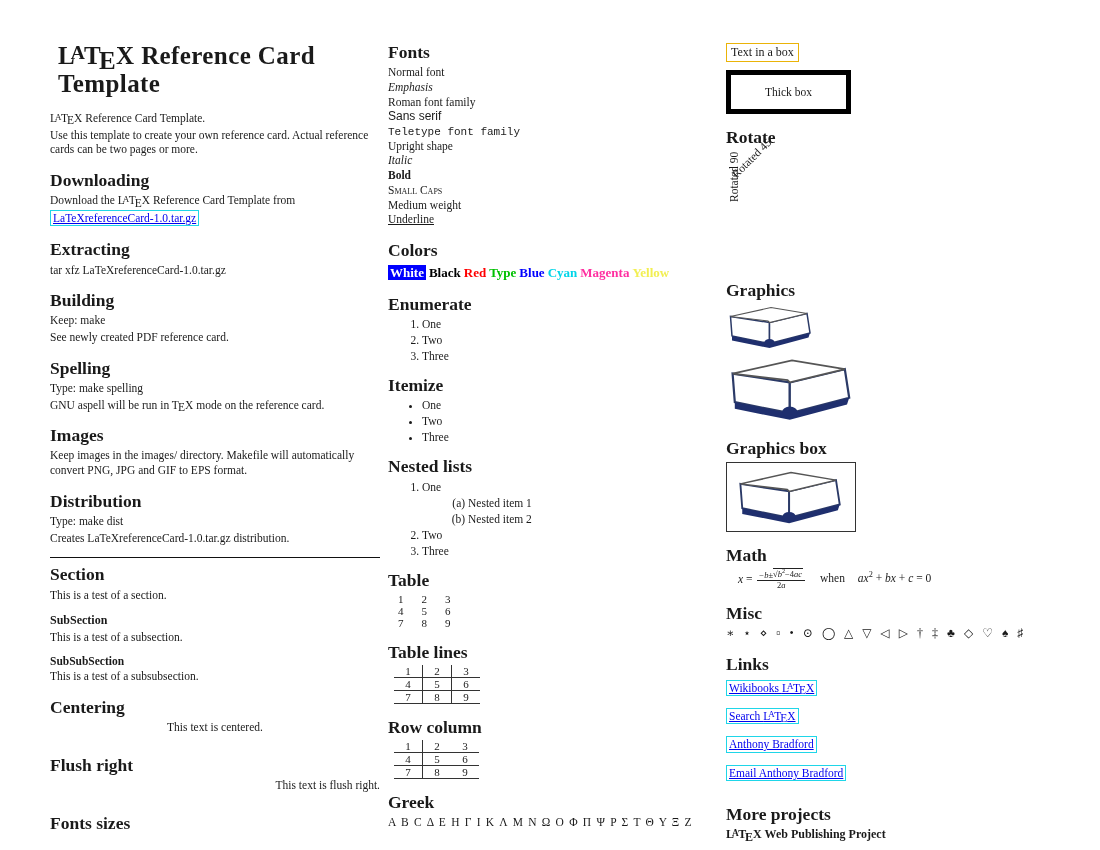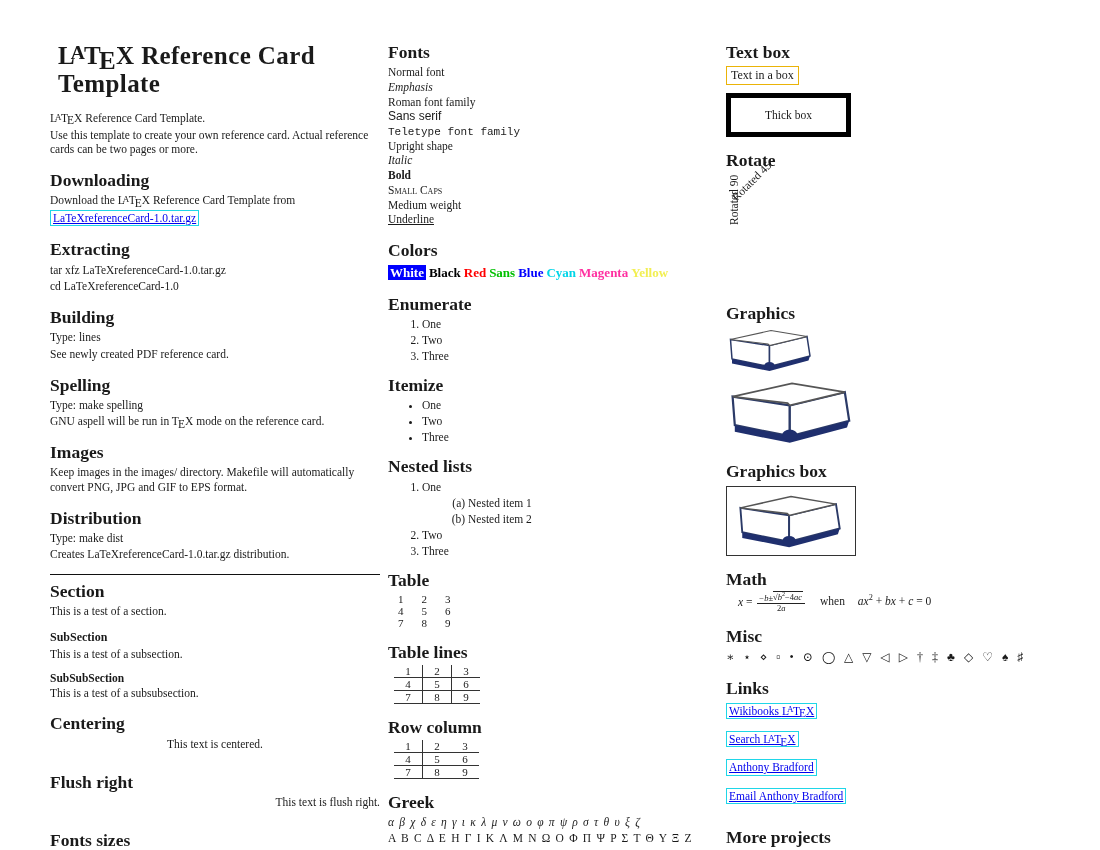--- a/index.html
+++ b/index.html
@@ -203,24 +203,23 @@
     <h2 class="sec">Downloading</h2>
     <p class="body">
       Download the <span class="latex">L<span class="A">A</span>T<span class="E">E</span>X</span> Reference Card Template from
     </p>
     <p class="body">
       <a class="linkbox" href="#">LaTeXreferenceCard-1.0.tar.gz</a>
     </p>
 
     <h2 class="sec">Extracting</h2>
     <p class="body">tar xfz LaTeXreferenceCard-1.0.tar.gz</p>
-    <p class="body">cd LaTeXreferenceCard-1.0</p>
 
     <h2 class="sec">Building</h2>
-    <p class="body">Type:  lines</p>
+    <p class="body">Keep:  make</p>
     <p class="body">See newly created PDF reference card.</p>
 
     <h2 class="sec">Spelling</h2>
     <p class="body">Type:  make spelling</p>
     <p class="body">
       GNU aspell will be run in <span class="latex tex">T<span class="E">E</span>X</span> mode on the reference card.
     </p>
 
     <h2 class="sec">Images</h2>
     <p class="body">Keep images in the images/ directory.  Makefile will automatically convert PNG, JPG and GIF to EPS format.</p>
@@ -262,21 +261,21 @@
       <span class="tightline f-up">Upright shape</span>
       <span class="tightline f-it">Italic</span>
       <span class="tightline f-bf">Bold</span>
       <span class="tightline f-sc">Small Caps</span>
       <span class="tightline f-md">Medium weight</span>
       <span class="tightline f-ul">Underline</span>
     </div>
 
     <h2 class="sec">Colors</h2>
     <div class="colors">
-      <span class="c-white">White</span><span class="c-black">Black</span><span class="c-red">Red</span><span class="c-green">Sans</span><span class="c-blue">Blue</span><span class="c-cyan">Cyan</span><span class="c-magenta">Magenta</span><span class="c-yellow">Yellow</span>
+      <span class="c-white">White</span><span class="c-black">Black</span><span class="c-red">Red</span><span class="c-green">Type</span><span class="c-blue">Blue</span><span class="c-cyan">Cyan</span><span class="c-magenta">Magenta</span><span class="c-yellow">Yellow</span>
     </div>
 
     <h2 class="sec">Enumerate</h2>
     <ol class="enum">
       <li>One</li>
       <li>Two</li>
       <li>Three</li>
     </ol>
 
     <h2 class="sec">Itemize</h2>
@@ -354,27 +353,25 @@
       </tr>
       <tr>
         <td>7</td>
         <td>8</td>
         <td>9</td>
       </tr>
     </tbody>
       </table>
 
     <h2 class="sec">Greek</h2>
-    <div class="greek greek-lower">α β χ δ ε η γ ι κ λ μ ν ω ο φ π ψ ρ σ τ θ υ ξ ζ</div>
     <div class="greek">A B C Δ E H Γ I K Λ M N Ω O Φ Π Ψ P Σ T Θ Υ Ξ Z</div>
   </div>
 
   <div class="col" id="col-right">
 
-    <h2 class="sec first">Text box</h2>
     <div>
       <span class="textbox">Text in a box</span>
     </div>
     <div>
       <span class="thickbox">Thick box</span>
     </div>
 
     <h2 class="sec">Rotate</h2>
     <div class="rotate-area">
       <span class="rot45">Rotated 45</span>

